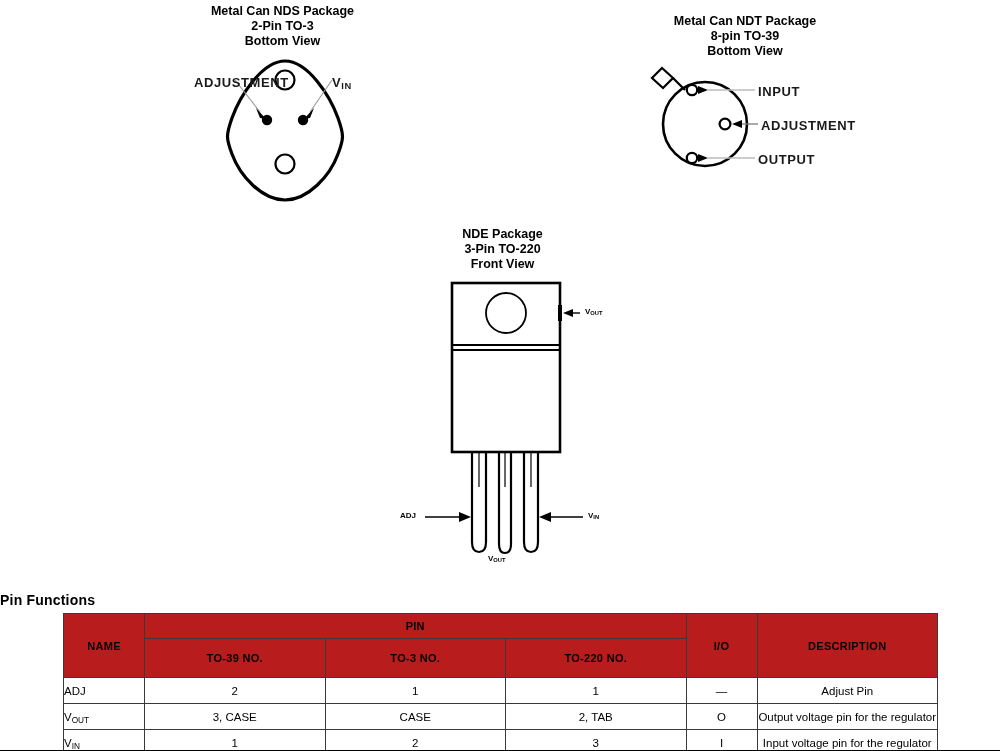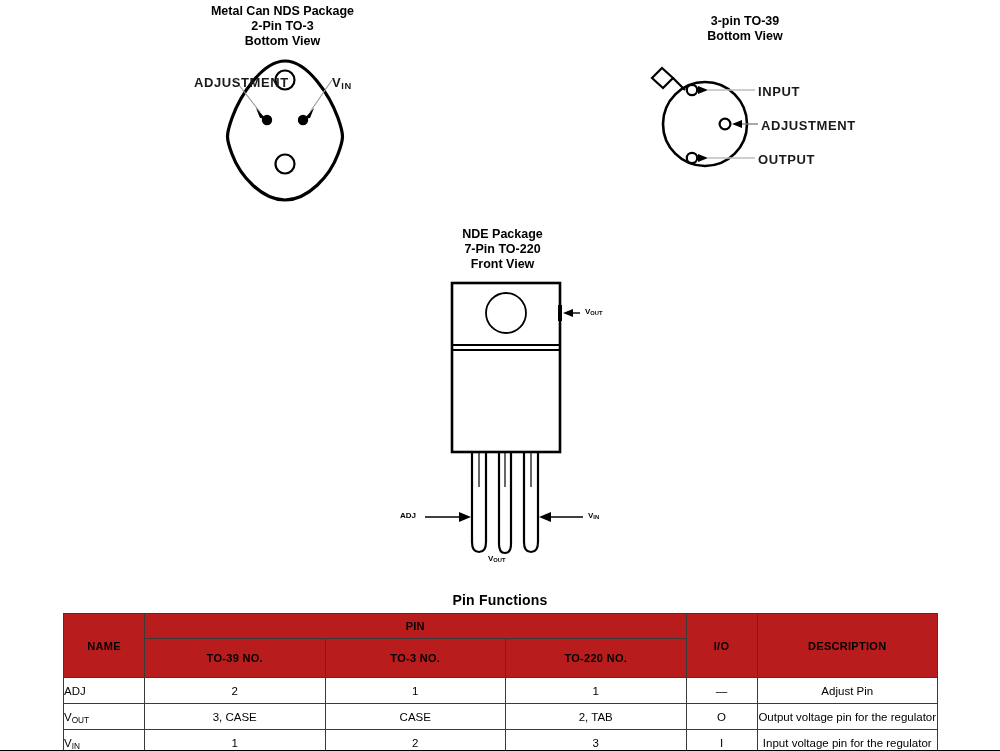--- a/index.html
+++ b/index.html
@@ -60,21 +60,20 @@
     vertical-align: baseline;
     position: relative;
     bottom: -0.22em;
   }
 
   
   #pin-functions-title {
     position: absolute;
     left: 0; top: 592px;
     width: 1000px;
-    text-align: center;
     font-size: 14px;
     font-weight: bold;
     letter-spacing: 0.2px;
   }
   #pin-table-wrap {
     position: absolute;
     left: 63px;
     top: 613px;
     width: 875px;
   }
@@ -148,21 +147,22 @@
     <line x1="55" y1="22" x2="80" y2="54" stroke="#999" stroke-width="1.1"></line>
     <polygon points="86,61 76,50 80,60" fill="#000"></polygon>
     <line x1="152" y1="22" x2="130" y2="54" stroke="#999" stroke-width="1.1"></line>
     <polygon points="124,61 134,50 130,60" fill="#000"></polygon>
   </svg>
   <span class="lbl" style="left:14px; top:17px;">ADJUSTMENT</span>
   <span class="lbl" style="left:152px; top:17px;"><span>V</span><sub>IN</sub></span>
 </div>
 
 <div class="pkg-title" id="ndt-title">
-  <div>3-pin TO-39</div>
+  <div>Metal Can NDT Package</div>
+  <div>8-pin TO-39</div>
   <div>Bottom View</div>
 </div>
 
 <div id="ndt-fig">
   <svg width="230" height="130" viewBox="0 0 230 130">
 
     <path d="M 32 8 L 43 18 L 33 28 L 22 18 Z" fill="none" stroke="#000" stroke-width="2.2"></path>
     <line x1="43" y1="18" x2="55" y2="30" stroke="#000" stroke-width="2.2"></line>
     <circle cx="75" cy="64" r="42" fill="none" stroke="#000" stroke-width="2.6"></circle>
 
@@ -177,21 +177,21 @@
     <polygon points="78,98 68,94 68,102" fill="#000"></polygon>
     <line x1="78" y1="98" x2="125" y2="98" stroke="#bdbdbd" stroke-width="1.3"></line>
   </svg>
   <span class="lbl" style="left:128px; top:24px;">INPUT</span>
   <span class="lbl" style="left:131px; top:58px;">ADJUSTMENT</span>
   <span class="lbl" style="left:128px; top:92px;">OUTPUT</span>
 </div>
 
 <div class="pkg-title" id="nde-title">
   <div>NDE Package</div>
-  <div>7-Pin TO-220</div>
+  <div>3-Pin TO-220</div>
   <div>Front View</div>
 </div>
 
 <div id="nde-fig">
   <svg width="230" height="305" viewBox="0 0 230 305">
 
     <rect x="57" y="11" width="108" height="169" fill="none" stroke="#000" stroke-width="2.6"></rect>
 
     <line x1="57" y1="73" x2="165" y2="73" stroke="#000" stroke-width="2.2"></line>
     <line x1="57" y1="78" x2="165" y2="78" stroke="#000" stroke-width="2.2"></line>

